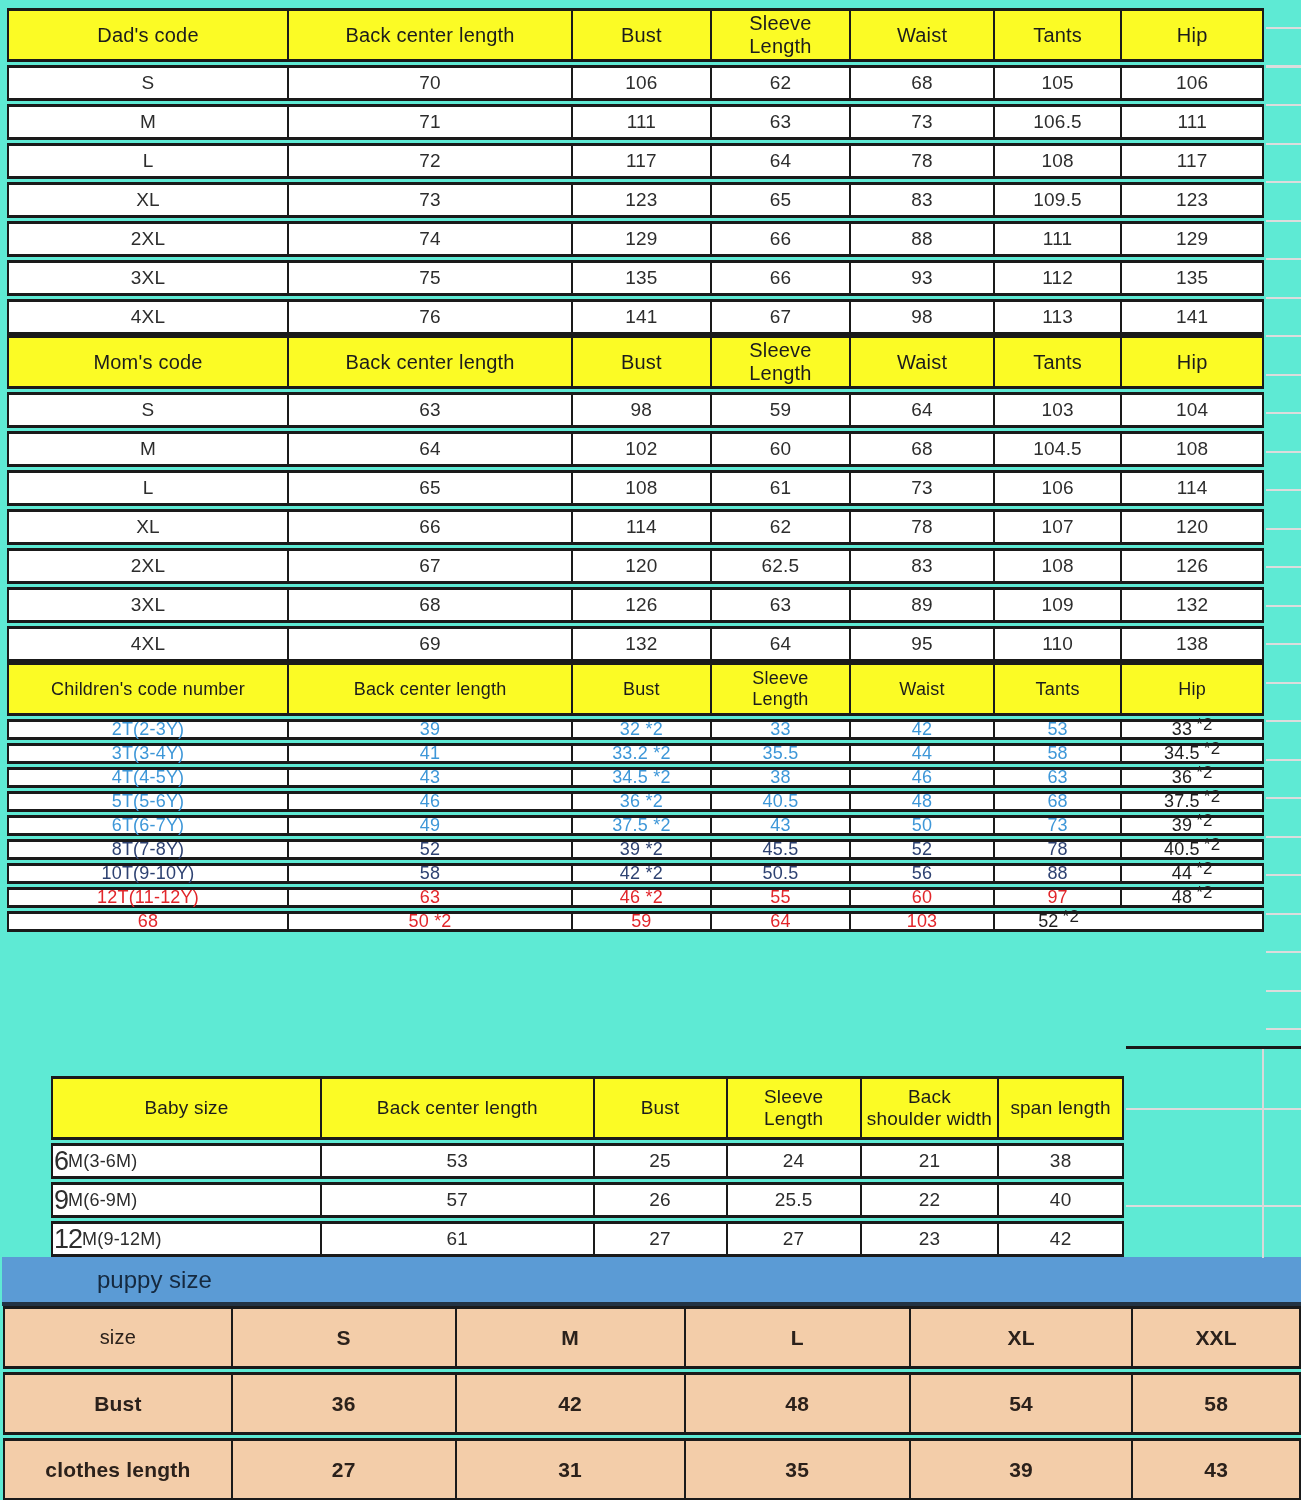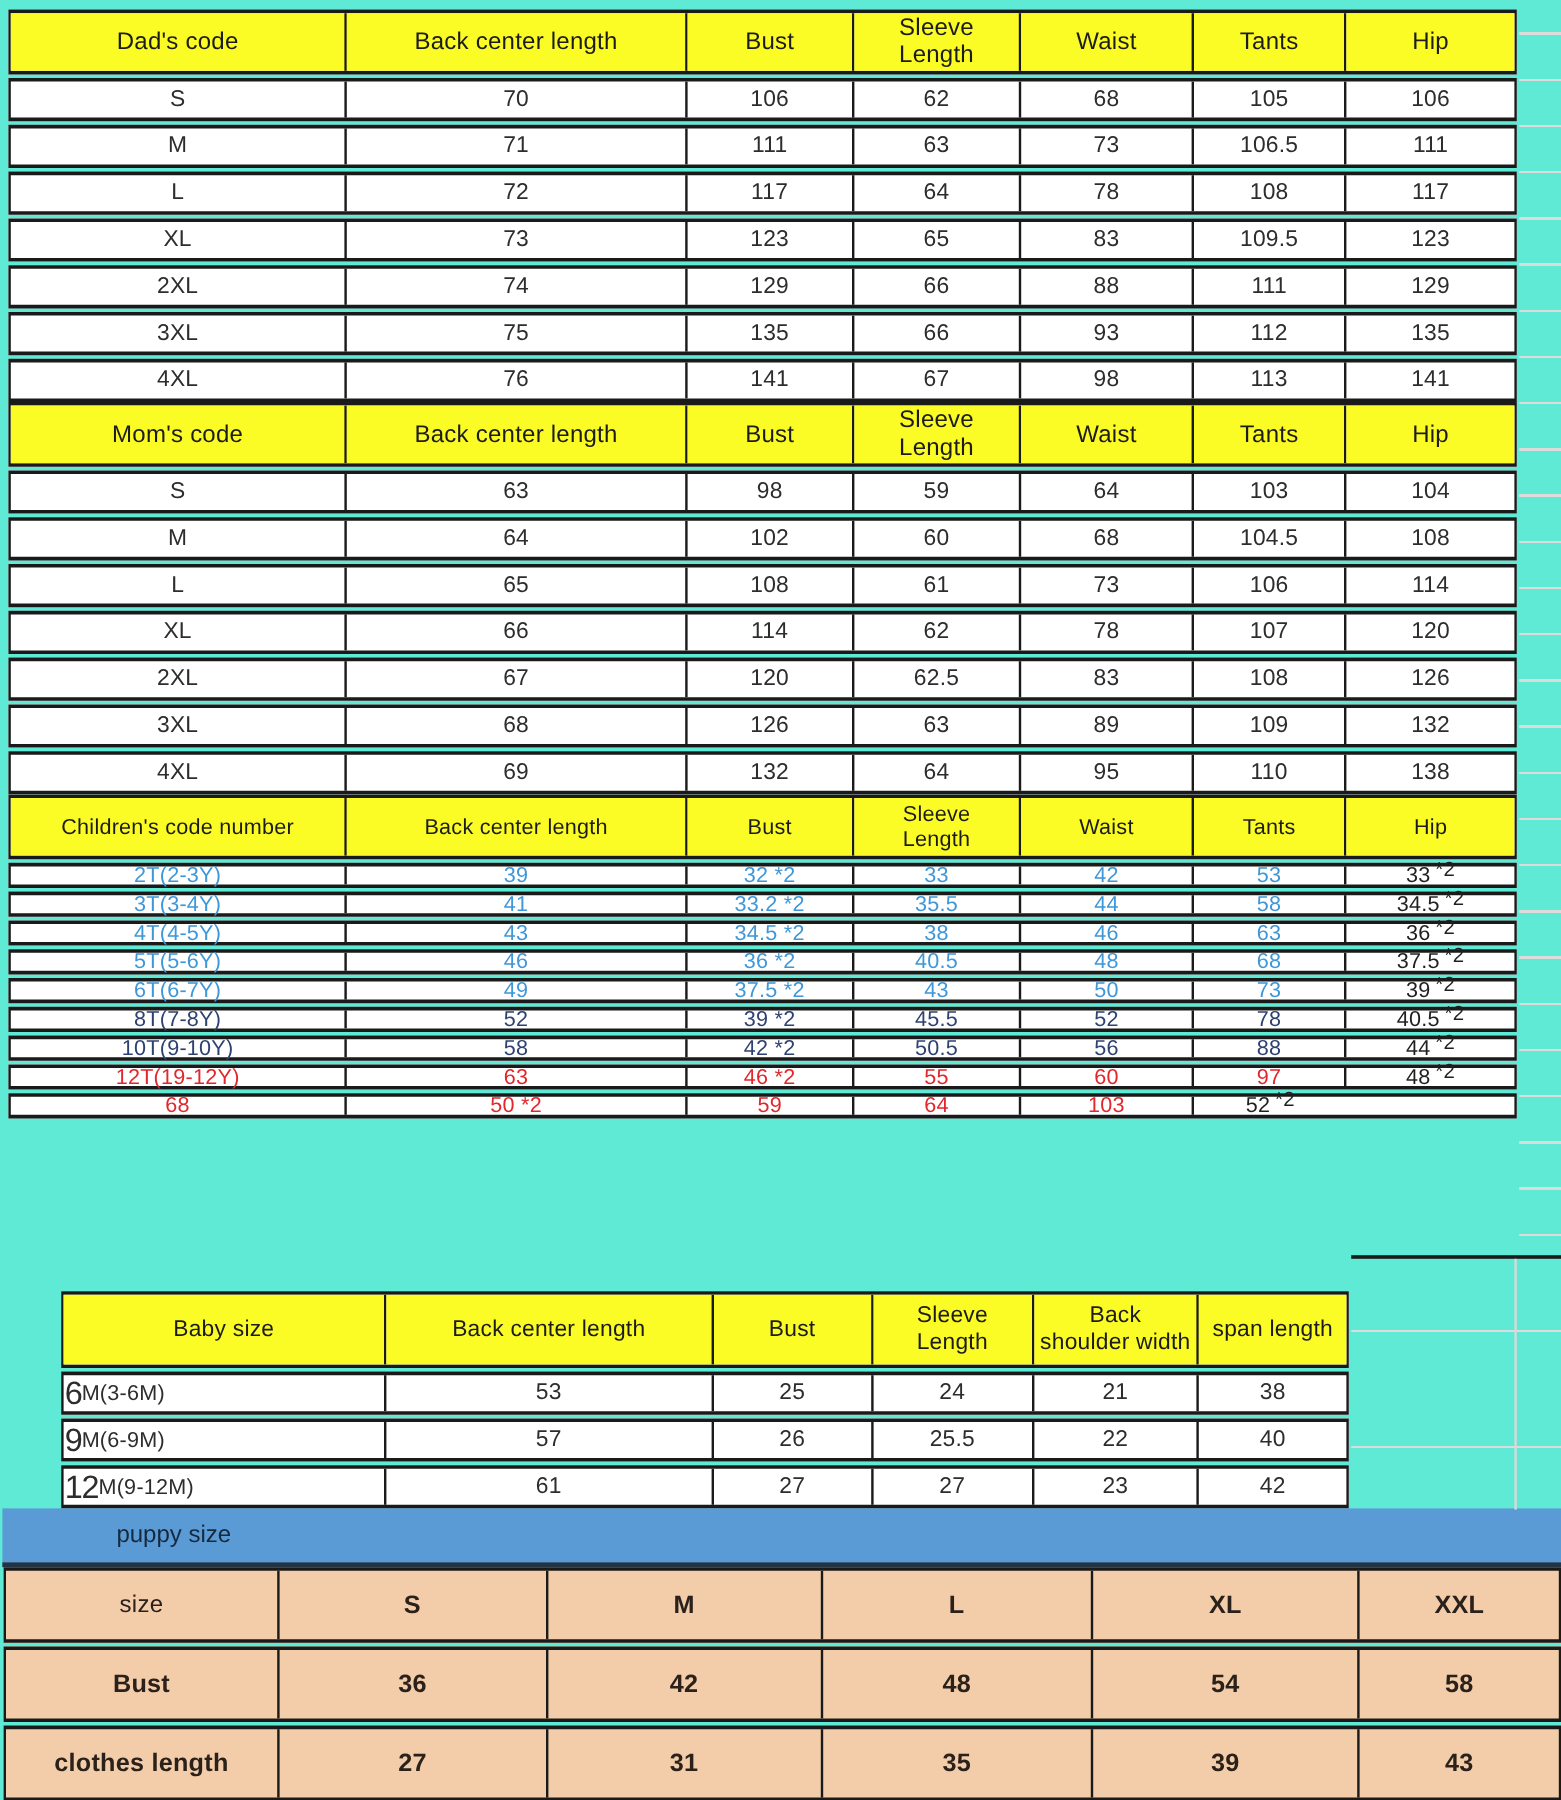--- a/index.html
+++ b/index.html
@@ -60,21 +60,21 @@
   .c-navy  { color:#2E4272; }
   .c-red   { color:#E2262B; }
   .c-black { color:#1f1f1f; }
   .raise { position:relative; top:-5px; margin-left:4px; font-size:17px; }
   
   .banner {
     position:absolute; left:2px; top:1257px; width:1299px; height:49px;
     background:#5B9BD5; border-bottom:4px solid #223344;
     display:flex; align-items:center;
   }
-  .banner span { padding-left:95px; font-size:20px; color:#15293F; }
+  .banner span { padding-left:95px; font-size:24px; color:#15293F; }
   .puppy { left:3px; top:1306px; width:1298px; }
   .puppy .trow { height:63px; background:#F3CDA9; }
   .puppy .cell { font-size:21px; font-weight:700; color:#2B211B; }
   .puppy .trow:first-child .cell:first-child { font-weight:400; font-size:20px; }
   .puppy .cell:nth-child(1){ width:17.6%; }
   .puppy .cell:nth-child(2){ width:17.3%; }
   .puppy .cell:nth-child(3){ width:17.7%; }
   .puppy .cell:nth-child(4){ width:17.4%; }
   .puppy .cell:nth-child(5){ width:17.2%; }
   .puppy .cell:nth-child(6){ width:12.8%; }
@@ -321,21 +321,21 @@
       <div class="trow">
         <div class="cell dcell c-navy">10T(9-10Y)</div>
         <div class="cell dcell c-navy">58</div>
         <div class="cell dcell c-navy">42 *2</div>
         <div class="cell dcell c-navy">50.5</div>
         <div class="cell dcell c-navy">56</div>
         <div class="cell dcell c-navy">88</div>
         <div class="cell dcell c-black">44<span class="raise">*2</span></div>
       </div>
       <div class="trow">
-        <div class="cell dcell c-red">12T(19-12Y)</div>
+        <div class="cell dcell c-red">12T(11-12Y)</div>
         <div class="cell dcell c-red">63</div>
         <div class="cell dcell c-red">46 *2</div>
         <div class="cell dcell c-red">55</div>
         <div class="cell dcell c-red">60</div>
         <div class="cell dcell c-red">97</div>
         <div class="cell dcell c-black">48<span class="raise">*2</span></div>
       </div>
       <div class="trow">
         <div class="cell dcell c-red">68</div>
         <div class="cell dcell c-red">50 *2</div>

